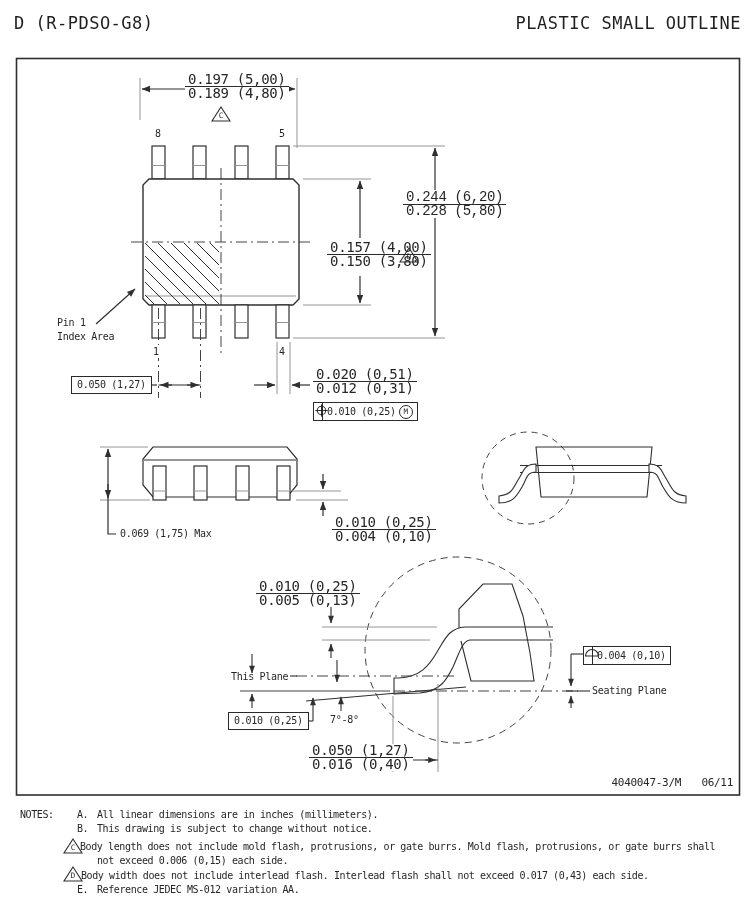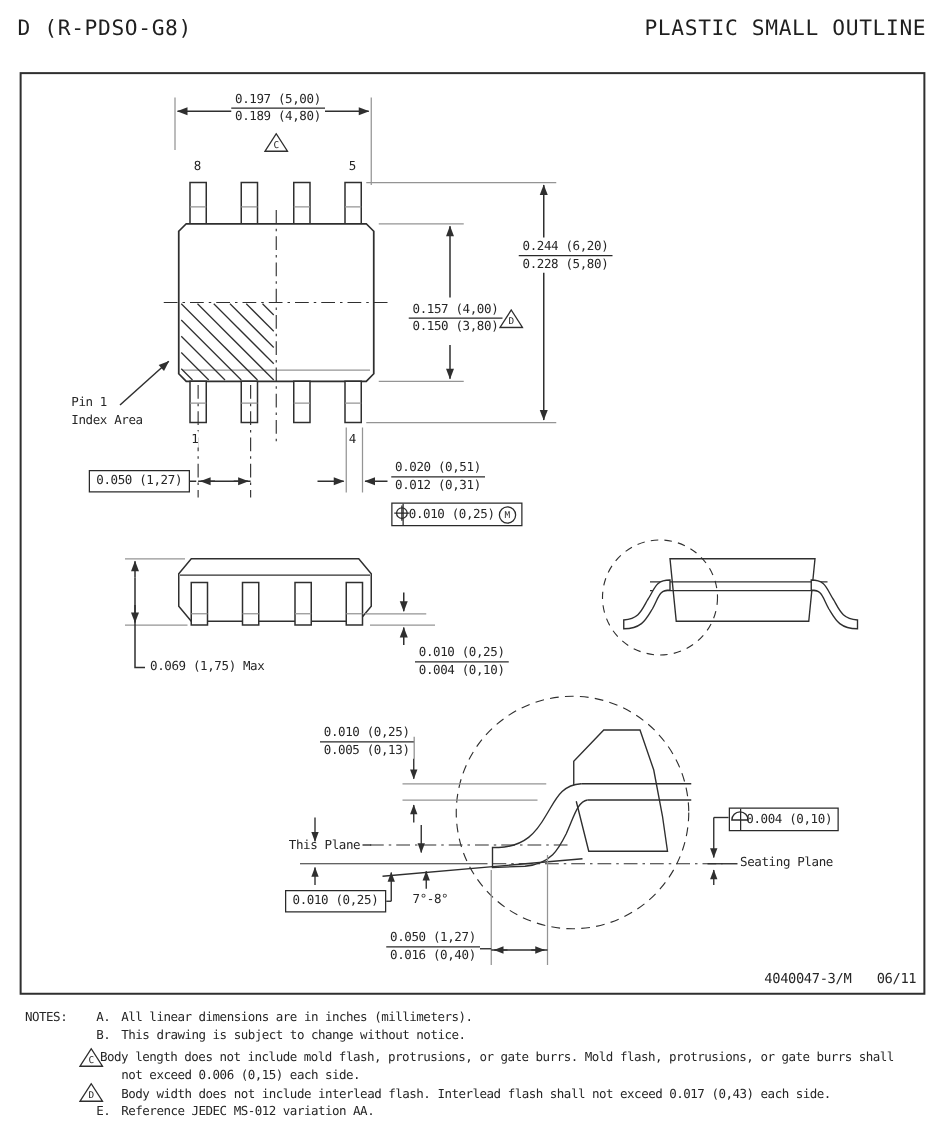--- a/index.html
+++ b/index.html
@@ -3,21 +3,21 @@
 <meta charset="utf-8">
 <style>
   html,body{margin:0;padding:0;background:#fff;}
   body{width:755px;height:903px;position:relative;overflow:hidden;
        font-family:"DejaVu Sans Mono",monospace;color:#262626;}
   svg{position:absolute;left:0;top:0;}
   .hdr{position:absolute;top:13px;font-size:17px;letter-spacing:.5px;color:#1f1f1f;white-space:nowrap;}
   .hdr.right{right:14px;text-align:right;}
   .lbl{position:absolute;font-size:10px;letter-spacing:-.3px;white-space:nowrap;line-height:13px;background:#fff;}
   .nobg{background:transparent;}
-  .frac{position:absolute;text-align:center;background:#fff;font-size:10px;letter-spacing:-.3px;line-height:13px;white-space:nowrap;}
+  .frac{position:absolute;text-align:center;background:#fff;font-size:14px;letter-spacing:-.3px;line-height:13px;white-space:nowrap;}
   .frac .ft{border-bottom:1px solid #2a2a2a;padding:0 3px;}
   .frac .fb{padding:0 3px;}
   .boxdim{position:absolute;border:1.2px solid #2a2a2a;background:#fff;padding:0 5px;font-size:10px;
           letter-spacing:-.3px;line-height:16px;white-space:nowrap;}
   .fcf{position:absolute;display:flex;align-items:stretch;border:1.2px solid #2a2a2a;background:#fff;
        height:17px;font-size:10px;letter-spacing:-.3px;}
   .fcf .cell{display:flex;align-items:center;padding:0 4px;white-space:nowrap;}
   .fcf .cell+.cell{border-left:1.2px solid #2a2a2a;}
   .mcirc{display:inline-flex;align-items:center;justify-content:center;width:12px;height:12px;
          border:1px solid #2a2a2a;border-radius:50%;font-size:7.5px;margin-left:3px;flex:none;}
@@ -246,21 +246,21 @@
 <div class="flag" style="left:211px;top:106px;">
   <svg width="20" height="16" viewBox="0 0 20 16">
     <polygon points="10,1 19,15 1,15" fill="none" stroke="#2f2f2f" stroke-width="1.1"></polygon>
     </svg>
   <div class="flag-letter">C</div>
 </div>
 <div class="lbl" style="left:155px;top:127px;">8</div>
 <div class="lbl" style="left:279px;top:127px;">5</div>
 <div class="lbl" style="left:153px;top:345px;">1</div>
 <div class="lbl" style="left:279px;top:345px;">4</div>
-<div class="frac" style="left:415px;top:191px;">
+<div class="frac" style="left:403px;top:191px;font-family:Liberation Mono, monospace;">
   <div class="ft">0.244 (6,20)</div>
   <div class="fb">0.228 (5,80)</div>
 </div>
 <div class="frac" style="left:327px;top:241px;">
   <div class="ft">0.157 (4,00)</div>
   <div class="fb">0.150 (3,80)</div>
 </div>
 <div class="flag" style="left:399px;top:247px;">
   <svg width="20" height="16" viewBox="0 0 20 16">
     <polygon points="10,1 19,15 1,15" fill="none" stroke="#2f2f2f" stroke-width="1.1"></polygon>
@@ -334,15 +334,15 @@
   <div class="flag-letter">C</div>
 </div>
 <div class="note" style="left:80px;top:840px;">Body length does not include mold flash, protrusions, or gate burrs.  Mold flash, protrusions, or gate burrs shall</div>
 <div class="note" style="left:97px;top:854px;">not exceed 0.006 (0,15) each side.</div>
 <div class="flag" style="left:63px;top:866px;">
   <svg width="20" height="16" viewBox="0 0 20 16">
     <polygon points="10,1 19,15 1,15" fill="none" stroke="#2f2f2f" stroke-width="1.1"></polygon>
     </svg>
   <div class="flag-letter">D</div>
 </div>
-<div class="note" style="left:97px;top:869px;">Body width does not include interlead flash.  Interlead flash shall not exceed 0.017 (0,43) each side.</div>
+<div class="note" style="left:81px;top:869px;">Body width does not include interlead flash.  Interlead flash shall not exceed 0.017 (0,43) each side.</div>
 <div class="note" style="left:77px;top:883px;">E.</div>
 <div class="note" style="left:97px;top:883px;">Reference JEDEC MS-012 variation AA.</div>
 
 </body></html>

